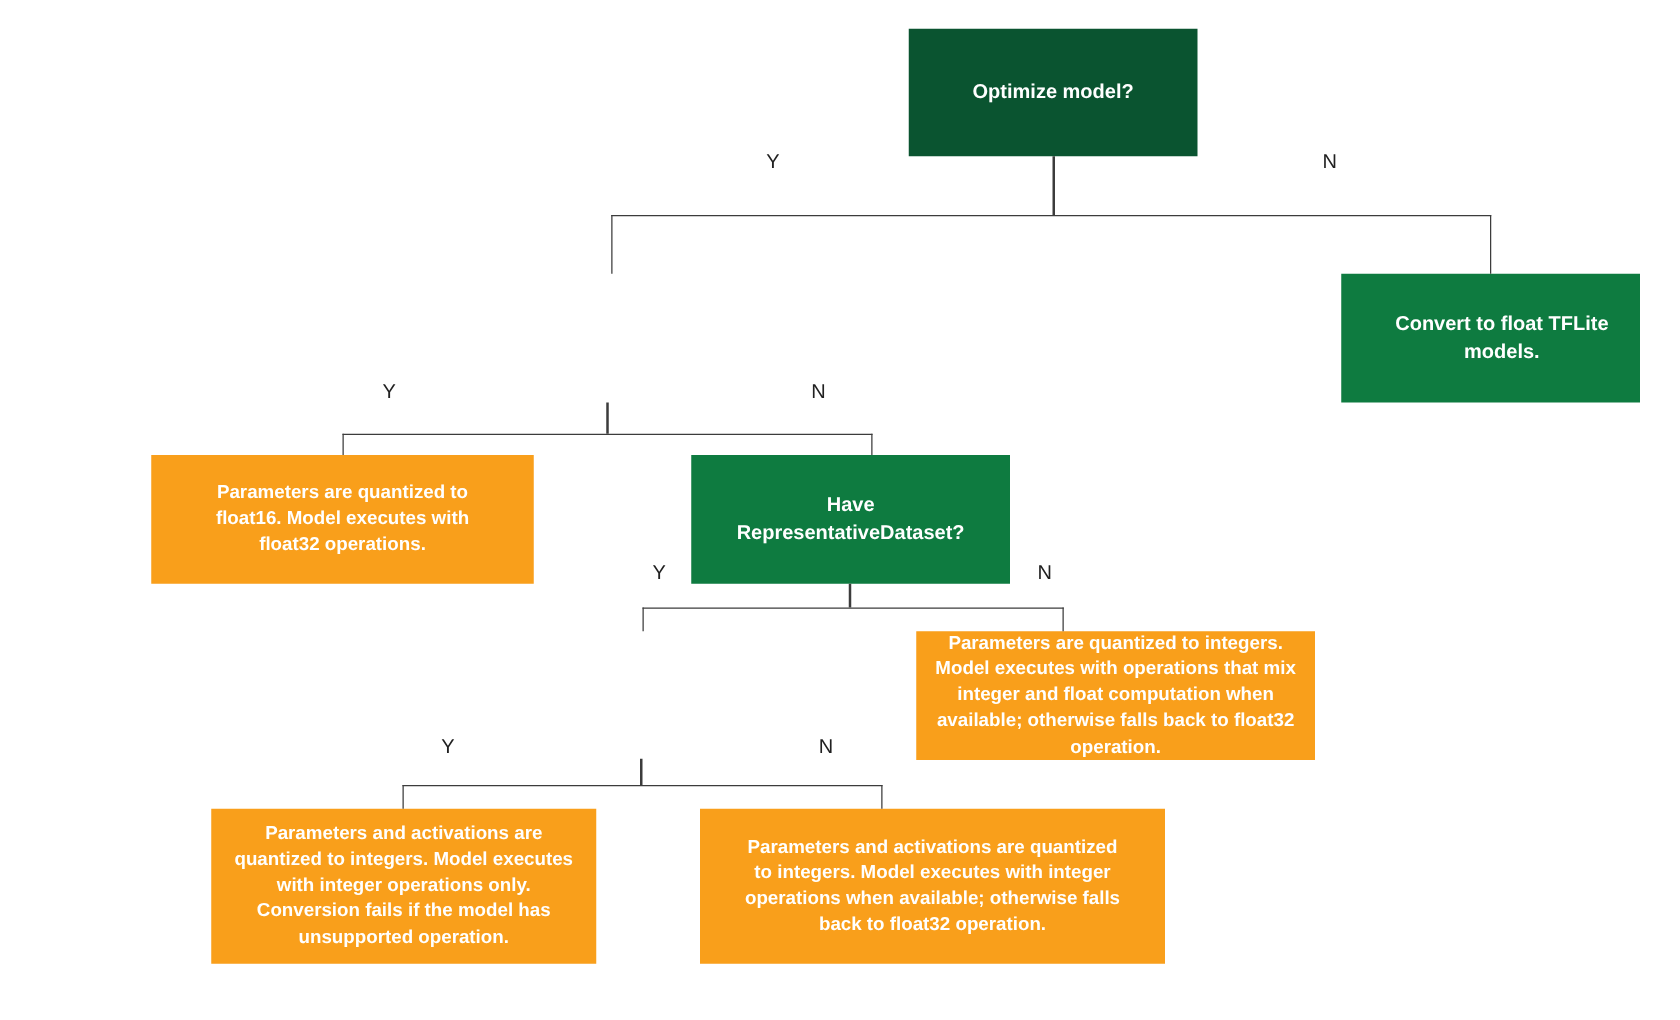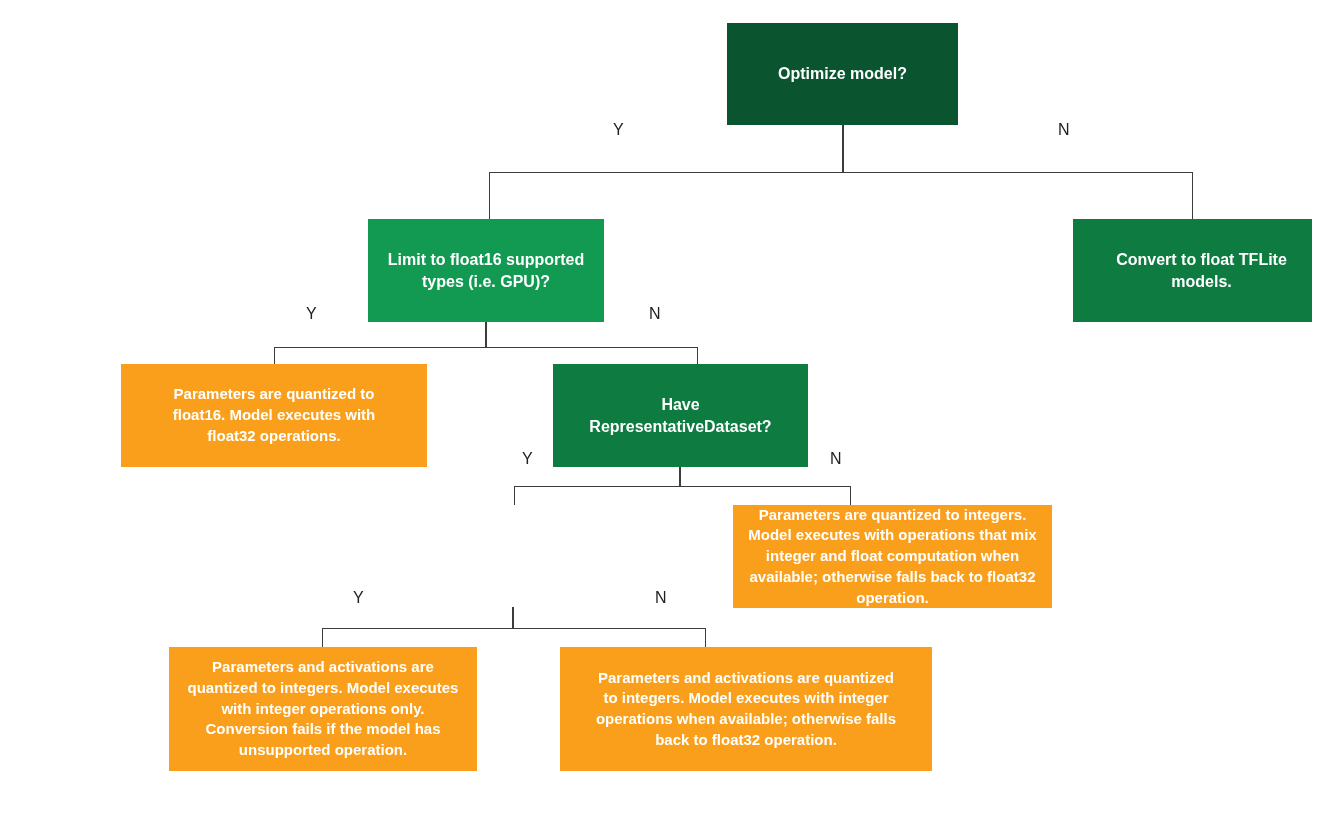--- a/index.html
+++ b/index.html
@@ -35,23 +35,20 @@
 </style>
 </head>
 <body>
 
 <div class="canvas">
 
   <div class="node decision dark" style="left:727px;top:23px;width:231px;height:102px;">
     <span>Optimize model?</span>
   </div>
 
-  <div class="node decision bright" style="left:368px;top:219px;width:236px;height:103px;">
-    <span>Limit to float16 supported types (i.e. GPU)?</span>
-  </div>
 
   <div class="node decision mid" style="left:1073px;top:219px;width:239px;height:103px;padding-left:28px;">
     <span>Convert to float TFLite models.</span>
   </div>
 
   <div class="node outcome orange" style="left:121px;top:364px;width:306px;height:103px;">
     <span style="max-width:230px;">Parameters are quantized to float16. Model executes with float32 operations.</span>
   </div>
 
   <div class="node decision mid" style="left:553px;top:364px;width:255px;height:103px;">

